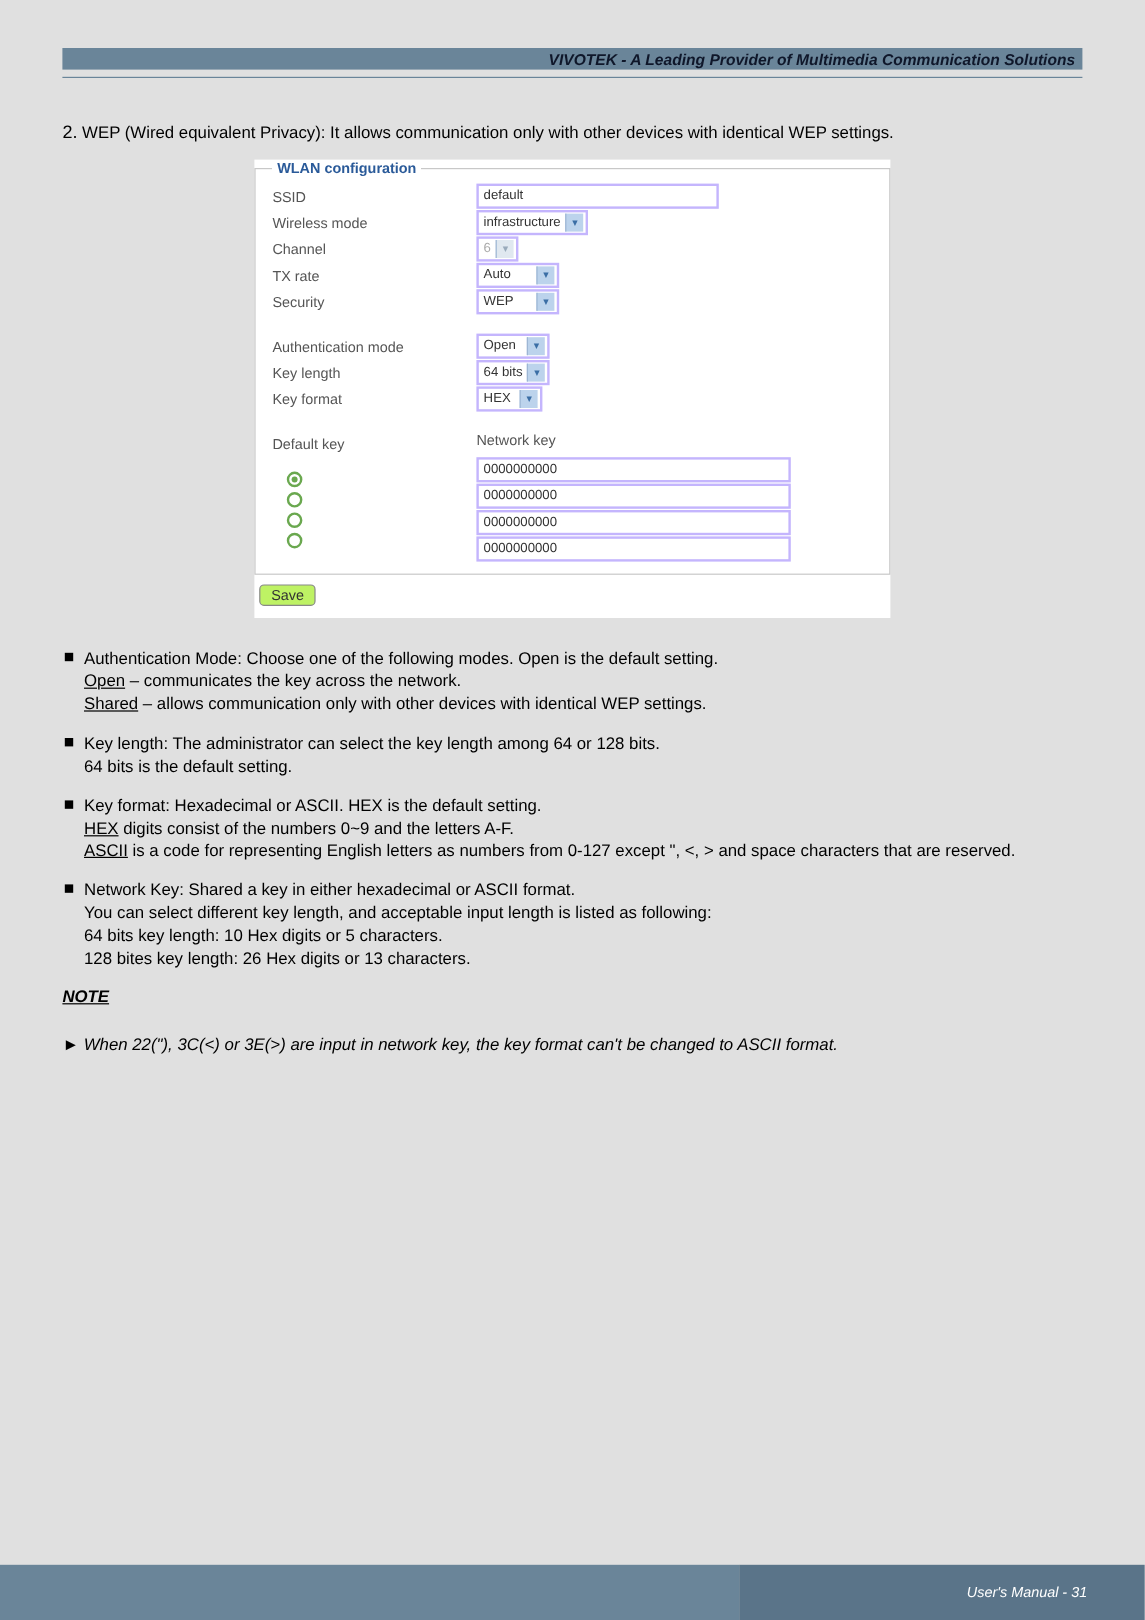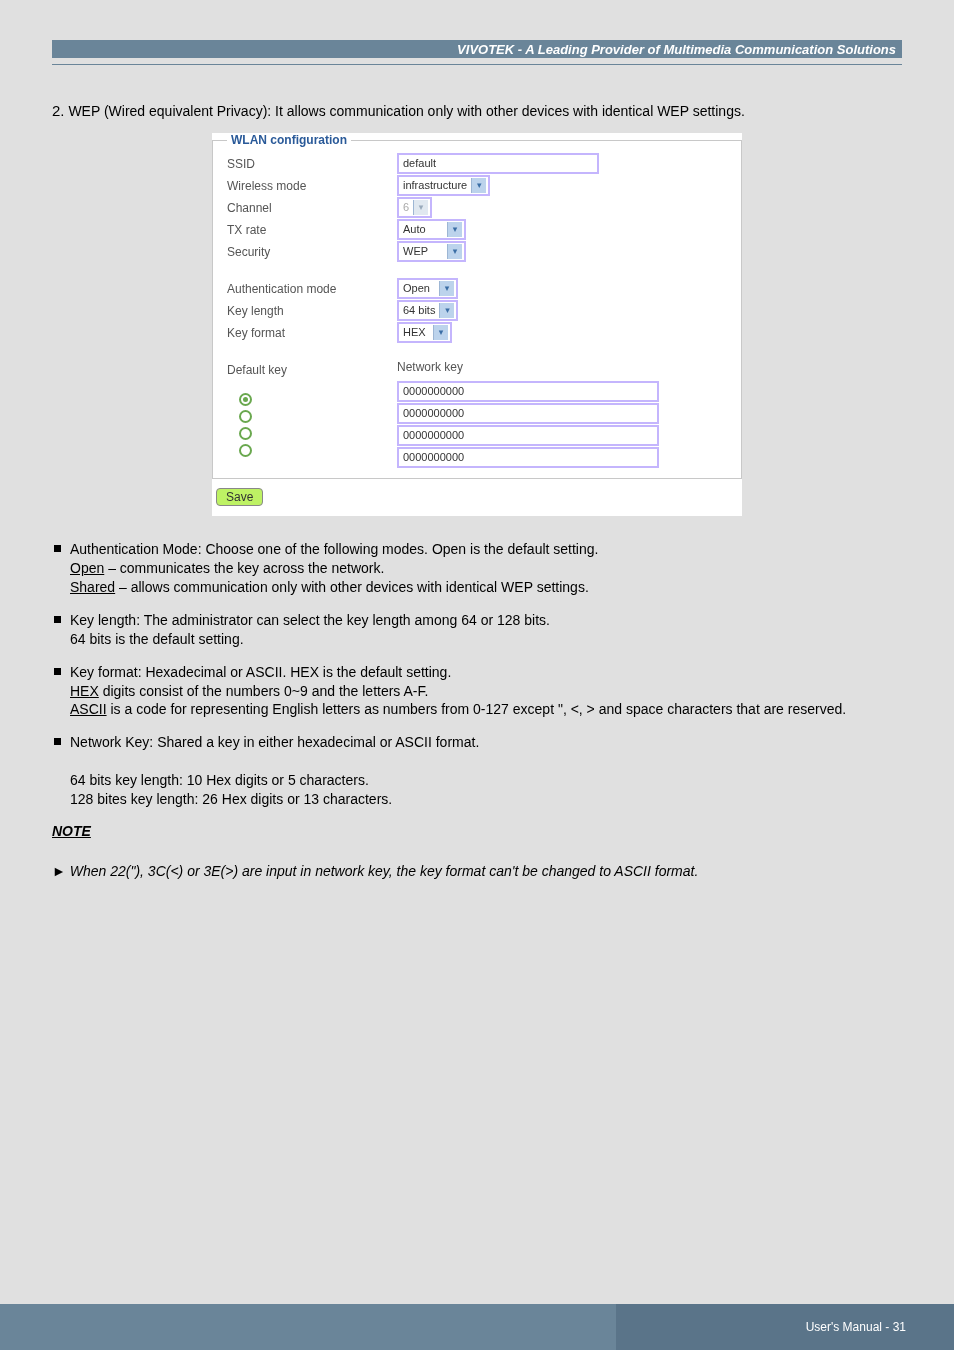--- a/index.html
+++ b/index.html
@@ -18,21 +18,21 @@
   }
   .title-strip {
     height: 18px;
     background: #6a8599;
     display: flex;
     align-items: center;
     justify-content: flex-end;
     padding: 0 6px;
   }
   .title-strip-text {
-    color: #ffffff;
+    color: #0f172a;
     font-weight: bold;
     font-style: italic;
     font-size: 13px;
   }
   .divider {
     border-top: 1px solid #6a8599;
     margin-top: 6px;
   }
   .body {
     margin-top: 36px;
@@ -181,20 +181,21 @@
     background: #6a8599;
   }
   .footer-bar .f-right {
     width: 290px;
     background: #5a7489;
     display: flex;
     align-items: center;
     justify-content: flex-end;
     padding-right: 48px;
     color: #fff;
+    font-style: italic;
     font-size: 12px;
   }
 </style>
 </head>
 <body>
 
 <div class="page">
 
   <div class="title-strip">
     <span class="title-strip-text">VIVOTEK - A Leading Provider of Multimedia Communication Solutions</span>
@@ -322,21 +323,21 @@
         <span>Key length: The administrator can select the key length among 64 or 128 bits.</span><br>
         <span>64 bits is the default setting.</span>
       </li>
       <li>
         <span>Key format: Hexadecimal or ASCII. HEX is the default setting.</span><br>
         <span class="u">HEX</span><span> digits consist of the numbers 0~9 and the letters A-F.</span><br>
         <span class="u">ASCII</span><span> is a code for representing English letters as numbers from 0-127 except ", &lt;, &gt; and space characters that are reserved.</span>
       </li>
       <li>
         <span>Network Key: Shared a key in either hexadecimal or ASCII format.</span><br>
-        <br>
+        <span>You can select different key length,  and acceptable input length is listed as following:</span><br>
         <span>64 bits key length: 10 Hex digits or 5 characters.</span><br>
         <span>128 bites key length: 26 Hex digits or 13 characters.</span>
       </li>
     </ul>
 
     <div class="note">NOTE</div>
     <div class="note-body">
       <span style="font-style:normal;">►</span>
       <span>When 22("), 3C(&lt;) or 3E(&gt;) are input in network key, the key format can't be changed to ASCII format.</span>
     </div>

